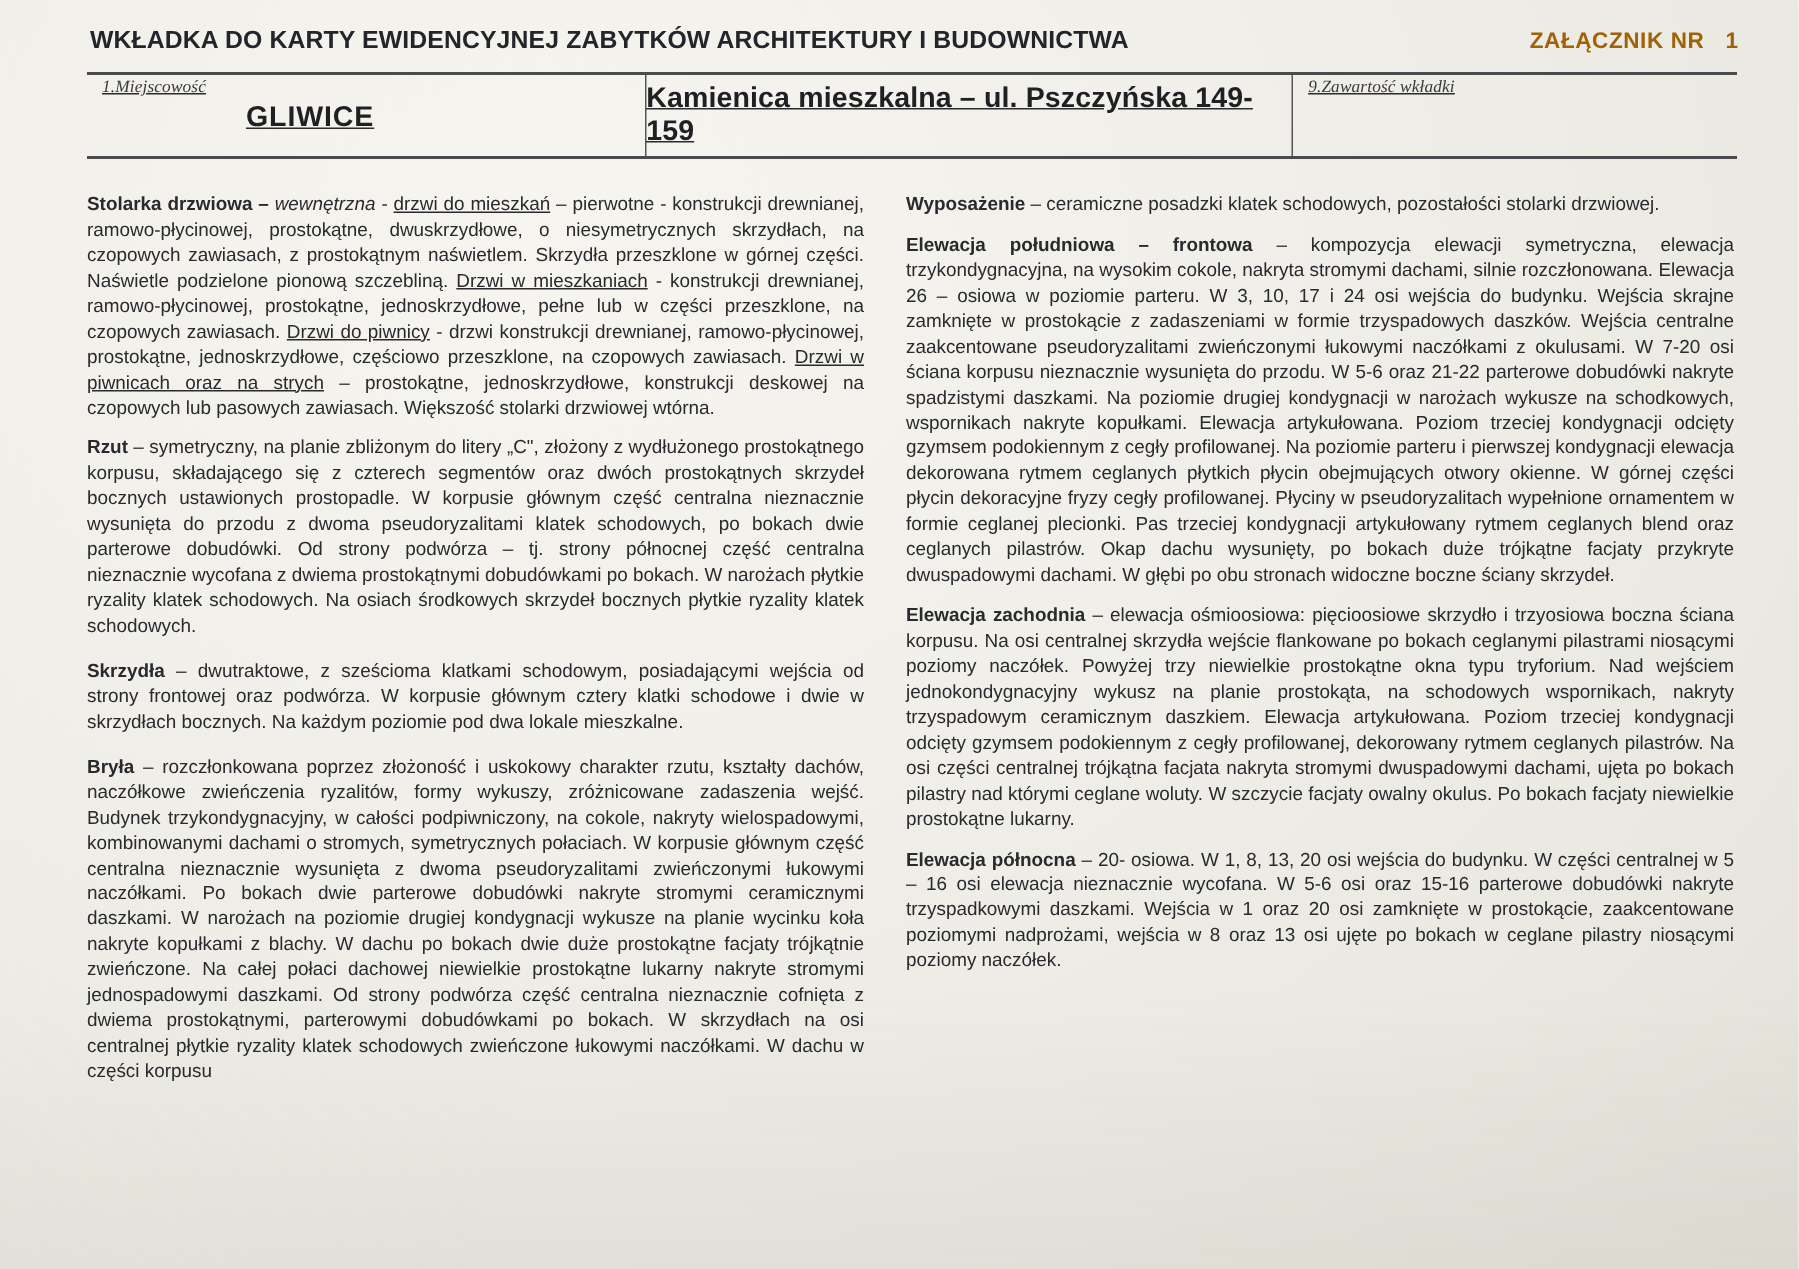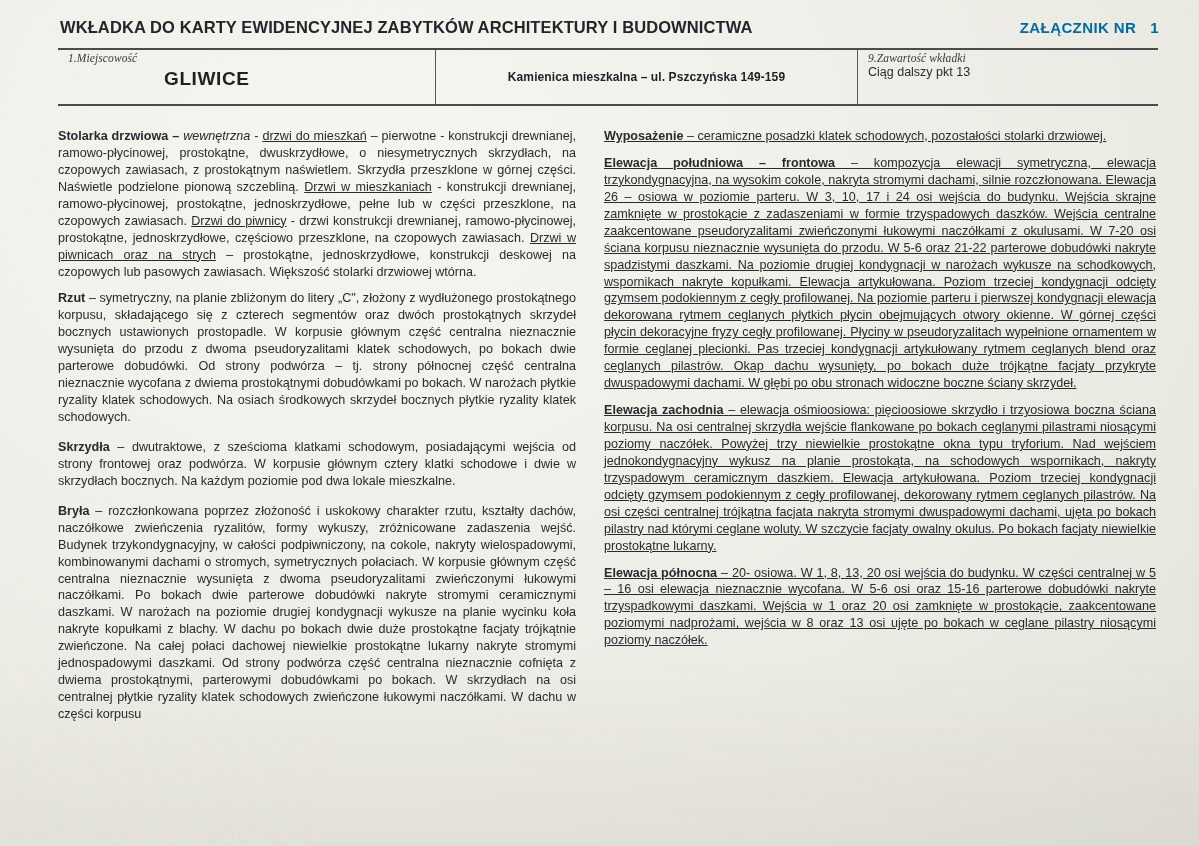--- a/index.html
+++ b/index.html
@@ -52,41 +52,42 @@
   .doc-title {
     font-size: 16.5px;
     font-weight: bold;
     letter-spacing: .1px;
     color: #24242a;
     white-space: nowrap;
   }
   .annex {
     font-size: 15px;
     font-weight: bold;
-    color: #0369a1;
+    color: #a16207;
     white-space: nowrap;
     letter-spacing: .4px;
   }
   .annex .annex-num { margin-left: 14px; }
 
   
   .id-table {
     position: absolute;
     left: 58px;
     top: 48px;
     width: 1100px;
     height: 54px;
     border-top: 2px solid #4b4b4f;
     border-bottom: 2px solid #4b4b4f;
     display: flex;
   }
   .id-cell {
     position: relative;
     box-sizing: border-box;
     height: 100%;
+    text-decoration: underline;
   }
   .cell-locality {
     width: 378px;
     border-right: 1.6px solid #55555a;
     padding: 2px 0 0 10px;
   }
   .cell-object {
     flex: 1 1 auto;
     border-right: 1.6px solid #55555a;
     display: flex;
@@ -105,21 +106,21 @@
     letter-spacing: .1px;
   }
   .locality-value {
     margin: 4px 0 0 96px;
     font-size: 19px;
     font-weight: bold;
     letter-spacing: .6px;
     color: #1f1f24;
   }
   .object-value {
-    font-size: 12px;
+    font-size: 19px;
     font-weight: bold;
     color: #1f1f24;
     letter-spacing: .1px;
   }
   .content-line {
     font-size: 12.5px;
     color: #2c2c30;
     line-height: 1.28;
   }
 
@@ -132,21 +133,21 @@
     height: 716px;
     display: flex;
     gap: 28px;
   }
   .col {
     width: 518px;
     font-size: 12.6px;
     line-height: 1.345;
     color: #2a2a2e;
   }
-  .col.right { width: 552px; text-decoration: underline; }
+  .col.right { width: 552px; }
   .para {
     margin: 0 0 10px 0;
     text-align: justify;
     text-justify: inter-word;
     hyphens: none;
   }
   .para:last-child { margin-bottom: 0; }
   .lead { font-weight: bold; }
   .ital { font-style: italic; }
   .uline { text-decoration: underline; }
@@ -172,21 +173,20 @@
       <div class="field-label">1.Miejscowość</div>
       <div class="locality-value">GLIWICE</div>
     </div>
 
     <div class="id-cell cell-object">
       <div class="object-value">Kamienica mieszkalna – ul. Pszczyńska 149-159</div>
     </div>
 
     <div class="id-cell cell-content">
       <div class="field-label">9.Zawartość wkładki</div>
-      <div class="content-line">Ciąg dalszy pkt 13</div>
     </div>
 
   </div>
 
   <div class="body-cols">
 
     <div class="col left">
 
       <p class="para"><span class="lead">Stolarka drzwiowa –</span> <span class="ital">wewnętrzna</span> <span>-</span> <span class="uline">drzwi do mieszkań</span> <span>– pierwotne - konstrukcji drewnianej, ramowo-płycinowej, prostokątne, dwuskrzydłowe, o niesymetrycznych skrzydłach, na czopowych zawiasach, z prostokątnym naświetlem. Skrzydła przeszklone w górnej części. Naświetle podzielone pionową szczebliną.</span> <span class="uline">Drzwi w mieszkaniach</span> <span>- konstrukcji drewnianej, ramowo-płycinowej, prostokątne, jednoskrzydłowe, pełne lub  w części przeszklone, na czopowych zawiasach.</span> <span class="uline">Drzwi do piwnicy</span> <span>- drzwi konstrukcji drewnianej, ramowo-płycinowej, prostokątne, jednoskrzydłowe, częściowo przeszklone, na czopowych zawiasach.</span> <span class="uline">Drzwi w piwnicach oraz na strych</span> <span>– prostokątne, jednoskrzydłowe, konstrukcji deskowej na czopowych lub pasowych zawiasach. Większość stolarki drzwiowej wtórna.</span></p>
 

